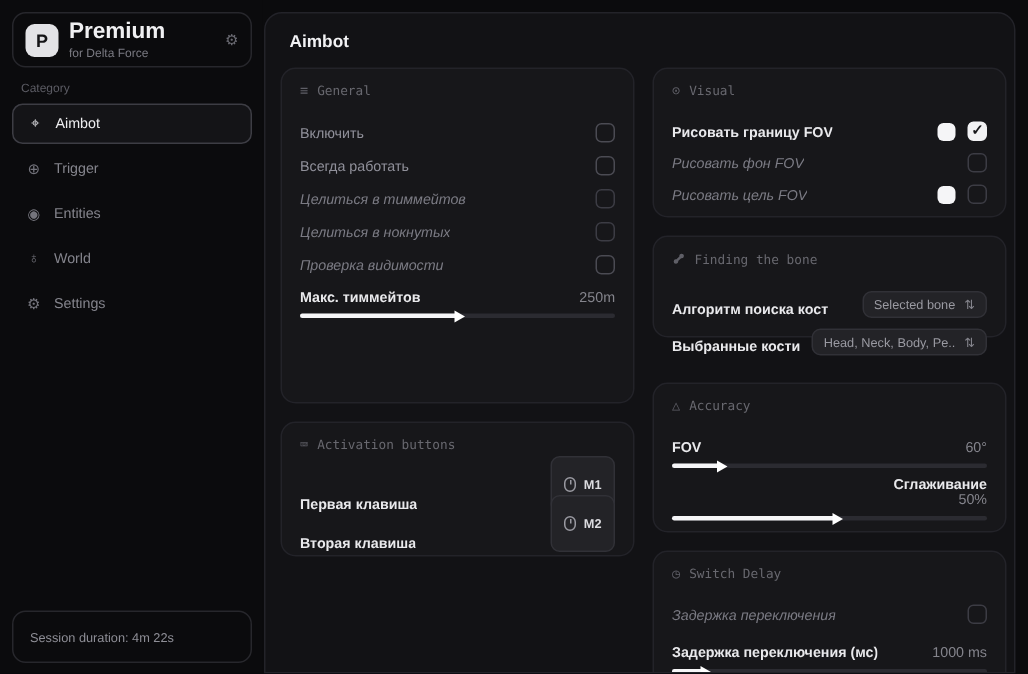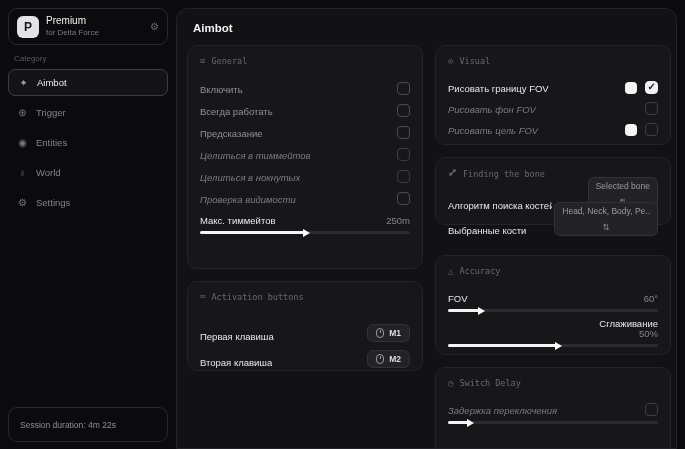--- a/index.html
+++ b/index.html
@@ -7,21 +7,21 @@
     font-family:"Liberation Sans", sans-serif; }
   .app { position:relative; width:685px; height:449px; background:#0b0b0d; color:#e8e8ea; }
 
   
   .sidebar { position:absolute; left:0; top:0; width:175px; height:449px; background:#0b0b0d; }
   .brand-card { position:absolute; left:8px; top:8px; width:160px; height:37px;
     border:1px solid #27272c; border-radius:9px; display:flex; align-items:center; padding:0 8px; gap:7px; }
   .logo { width:22px; height:22px; border-radius:6px; background:#e3e3e6; color:#141416;
     display:flex; align-items:center; justify-content:center; font-weight:bold; font-size:12px; }
   .brand-txt { flex:1; line-height:1.25; }
-  .brand-title { font-size:10px; font-weight:normal; color:#f0f0f2; }
+  .brand-title { font-size:15px; font-weight:bold; color:#f0f0f2; }
   .brand-sub { font-size:8px; color:#7a7a82; }
   .brand-gear { font-size:10px; color:#6a6a72; cursor:pointer; }
   .cat-label { position:absolute; left:14px; top:54px; font-size:8px; color:#5c5c64; }
   .nav { position:absolute; left:8px; top:69px; width:160px; }
   .nav-item { display:flex; align-items:center; gap:8px; height:27px; padding:0 9px;
     border-radius:7px; margin-bottom:3px; font-size:9.5px; color:#84848c; cursor:pointer; }
   .nav-item .nico { font-size:10px; width:11px; text-align:center; color:#74747c; }
   .nav-item.active { border:1px solid #3d3d44; background:#141417; color:#eeeef0; }
   .nav-item.active .nico { color:#d8d8dc; }
   .session-card { position:absolute; left:8px; top:407px; width:160px; height:35px;
@@ -36,42 +36,42 @@
   .card { position:absolute; background:#17171a; border:1px solid #232329; border-radius:10px;
     padding:10px 12px; }
   .card-title { display:flex; align-items:center; gap:6px;
     font-family:"DejaVu Sans Mono", monospace; font-size:8.5px; color:#68686f; margin-bottom:7px; }
   .card-title .cico { font-size:9px; color:#5f5f67; }
 
   .row { display:flex; justify-content:space-between; align-items:flex-end; height:22px; }
   .row.short { height:21px; }
   .lbl { font-size:9.5px; color:#90909a; white-space:nowrap; overflow:hidden; }
   .lbl.dim { color:#7b7b84;font-style:italic; }
-  .lbl.bright { color:#e9e9ec; font-weight:normal; }
+  .lbl.bright { color:#e9e9ec; font-weight:bold; }
   .val { font-size:9.5px; color:#84848c; white-space:nowrap; }
 
   .cb { width:13px; height:13px; border:1.5px solid #4b4b53; border-radius:4px; flex:0 0 auto; cursor:pointer; }
   .cb.checked { background:#f2f2f4; border-color:#f2f2f4; position:relative; }
   .cb.checked::after { content:"✓"; position:absolute; left:1.5px; top:-1.5px; font-size:10px; color:#17171a; font-weight:bold; }
   .cb.dim { border-color:#3c3c44; }
   .ctrls { display:flex; align-items:center; gap:8px; }
   .swatch { width:12px; height:12px; border-radius:4px; cursor:pointer; }
 
   .slider { position:relative; height:3px; background:#2b2b31; border-radius:2px; margin:5px 0 4px 0; cursor:pointer; }
   .fill { position:relative; height:3px; background:#f5f5f7; border-radius:2px; }
   .thumb { position:absolute; right:-5px; top:-2.5px; width:0; height:0;
     border-left:7px solid #ffffff; border-top:4px solid transparent; border-bottom:4px solid transparent; }
 
   .keybtn { display:flex; align-items:center; gap:5px; background:#232327; border:1px solid #313137;
-    border-radius:6px; padding:3px 8px; font-size:8.5px; font-weight:bold; color:#dcdce0; cursor:pointer; }
+    border-radius:6px; padding:13px 8px; font-size:8.5px; font-weight:bold; color:#dcdce0; cursor:pointer; }
   .mouse-ic { width:8px; height:10px; border:1.2px solid #9a9aa2; border-radius:4px; position:relative; }
   .mouse-ic::after { content:""; position:absolute; left:2.6px; top:1px; width:1px; height:3px; background:#9a9aa2; }
 
   .select { display:flex; align-items:center; gap:6px; background:#232327; border:1px solid #313137;
-    border-radius:6px; padding:3px 7px; font-size:8.5px; color:#9a9aa2; max-width:124px; cursor:pointer;flex-direction:column; }
+    border-radius:6px; padding:3px 7px; font-size:8.5px; color:#9a9aa2; max-width:124px; cursor:pointer; }
   .select .sel-val { white-space:nowrap; overflow:hidden; max-width:94px; }
   .select .unfold { font-size:8.5px; color:#84848c; flex:0 0 auto; }
 
   
   #card-general    { left:10px;  top:36px;  width:236px; height:224px; }
   #card-activation { left:10px;  top:272px; width:236px; height:90px; }
   #card-visual     { left:258px; top:36px;  width:236px; height:100px; }
   #card-bone       { left:258px; top:148px; width:236px; height:68px; }
   #card-accuracy   { left:258px; top:246px; width:236px; height:100px; }
   #card-switch     { left:258px; top:358px; width:236px; height:100px; }
@@ -131,24 +131,20 @@
       </div>
       <div class="row">
           <span class="lbl">Включить</span>
           <span class="cb"></span>
         </div>
       <div class="row">
           <span class="lbl">Всегда работать</span>
           <span class="cb"></span>
         </div>
       <div class="row">
-          <span class="lbl">Предсказание</span>
-          <span class="cb"></span>
-        </div>
-      <div class="row">
           <span class="lbl dim">Целиться в тиммейтов</span>
           <span class="cb dim"></span>
         </div>
       <div class="row">
           <span class="lbl dim">Целиться в нокнутых</span>
           <span class="cb dim"></span>
         </div>
       <div class="row">
           <span class="lbl dim">Проверка видимости</span>
           <span class="cb"></span>
@@ -262,20 +258,24 @@
 
     <div class="card" id="card-switch">
       <div class="card-title">
         <span class="cico">◷</span>
         <span>Switch Delay</span>
       </div>
       <div class="row short">
         <span class="lbl dim">Задержка переключения</span>
         <span class="cb dim"></span>
       </div>
+      <div class="row short" style="margin-top:4px;">
+        <span class="lbl bright">Задержка переключения (мс)</span>
+        <span class="val">1000 ms</span>
+      </div>
       <div class="slider">
         <div class="fill" style="width: 10%;">
             <span class="thumb"></span>
           </div>
       </div>
     </div>
 
   </div>
 </div>
 

